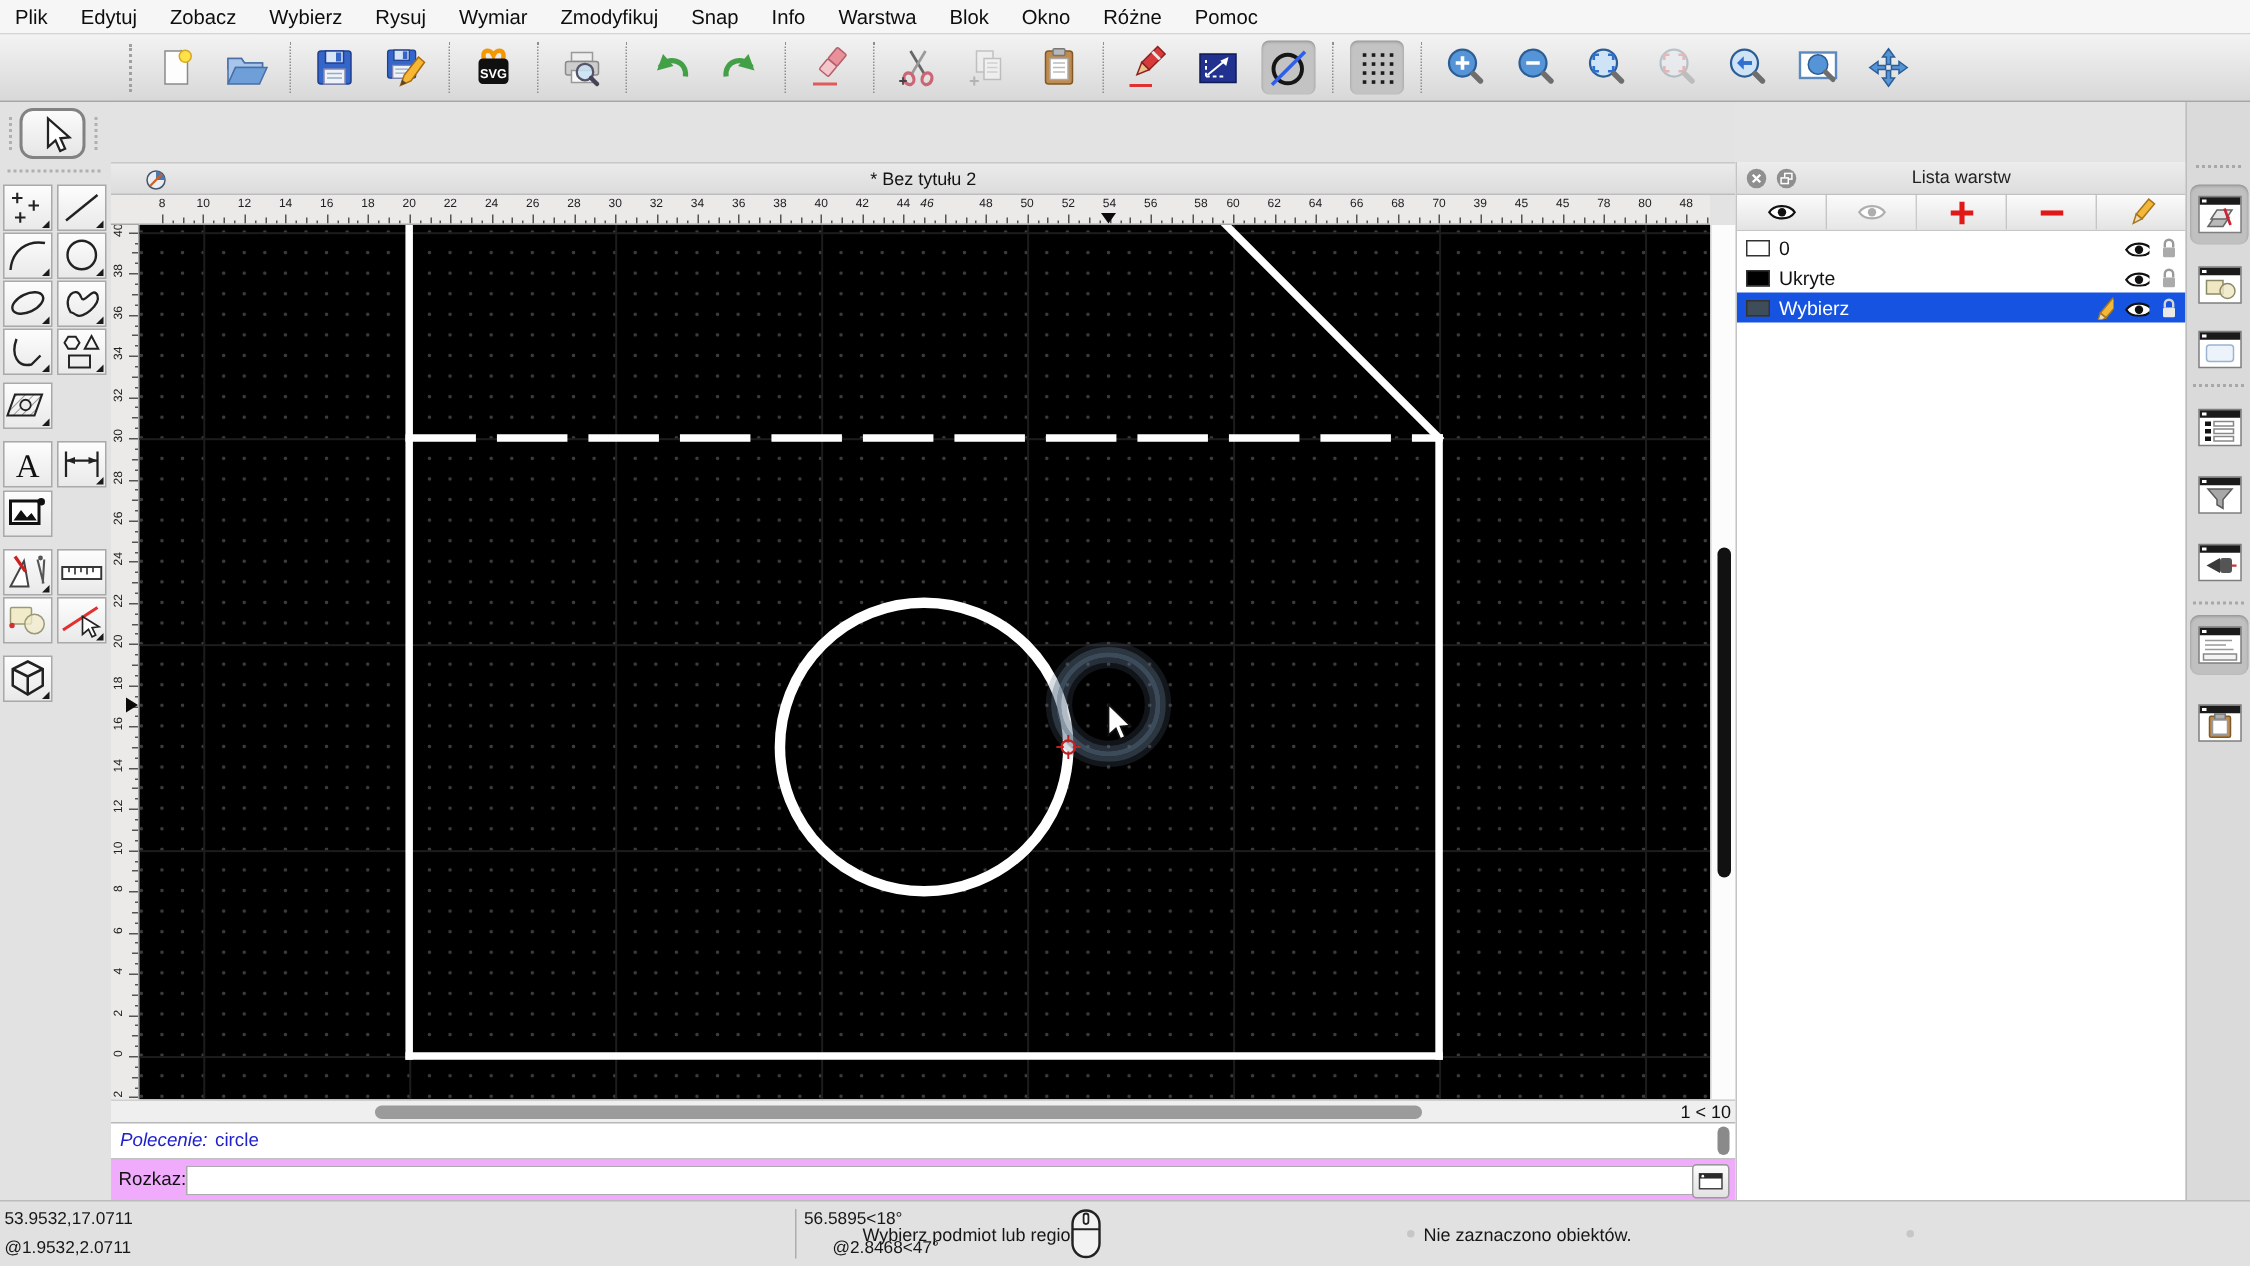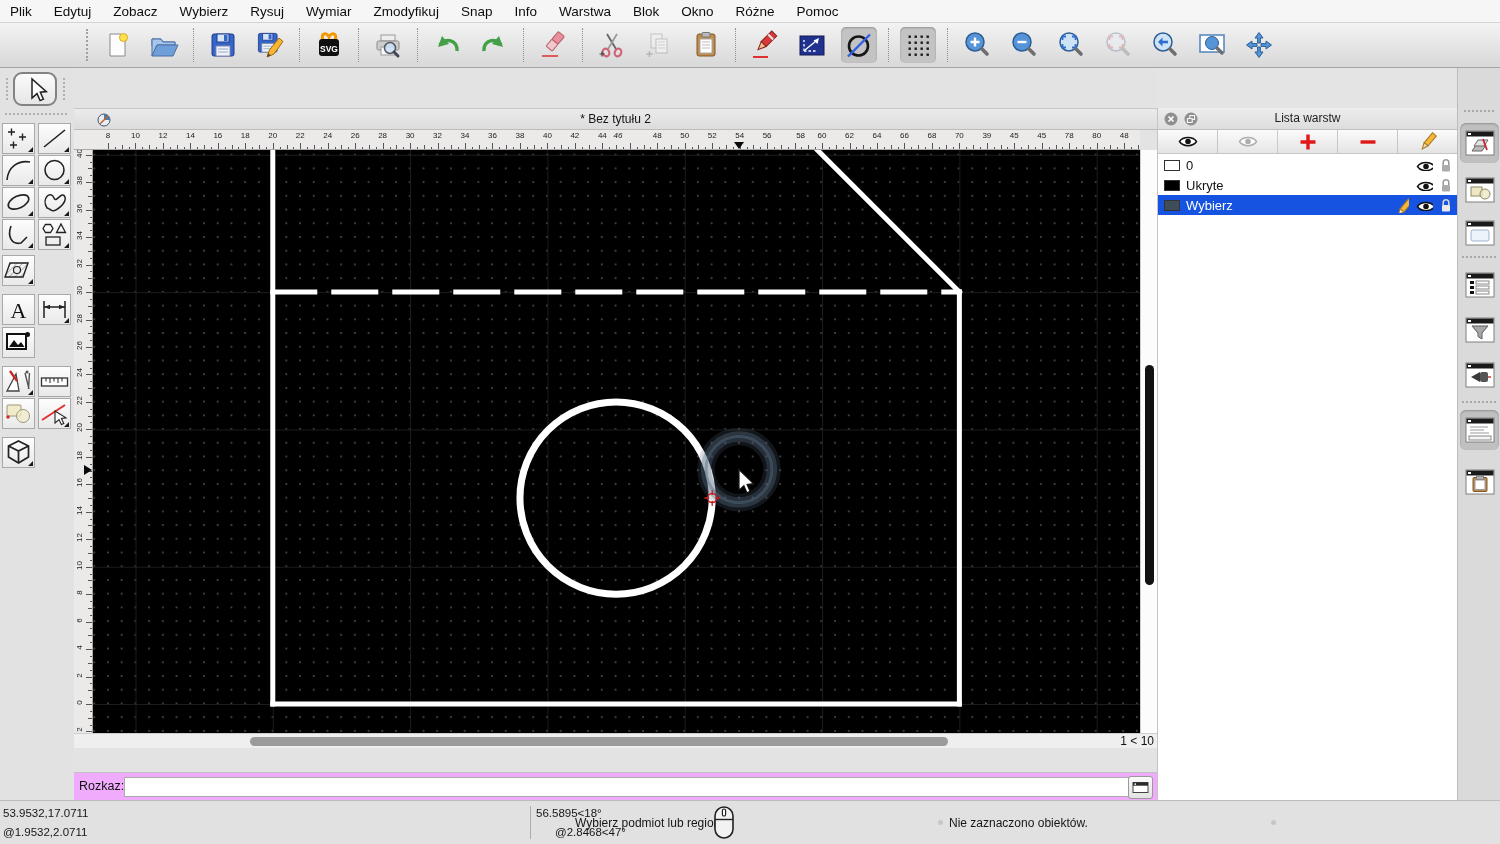--- a/index.html
+++ b/index.html
@@ -884,20 +884,24 @@
           </g>
         </svg>
       </div>
     <div class="vscroll">
       <div class="thumb" style="top:215px;height:220px;"></div>
     </div>
     <div class="hscroll">
       <div class="thumb" style="left:176px;width:698px;"></div>
       <div class="zoomlbl">1 &lt; 10</div>
     </div>
+    <div class="cmdhist">
+      <span class="lbl">Polecenie:</span><span class="val">circle</span>
+      <div class="histscroll"></div>
+    </div>
     <div class="cmdrow">
       <span class="lbl">Rozkaz:</span>
       <input type="text" value="" style="">
       <div class="cmdbtn" id="cmdbtn">
           <svg width="17" height="15" viewBox="0 0 17 15" xmlns="http://www.w3.org/2000/svg">
             <rect x="1" y="2.5" width="15" height="10" fill="#fff" stroke="#444"></rect>
             <rect x="1" y="2.5" width="15" height="3.2" fill="#2a2a2a"></rect>
             <circle cx="3.2" cy="4.1" r=".9" fill="#fff"></circle>
           </svg>
         </div>

